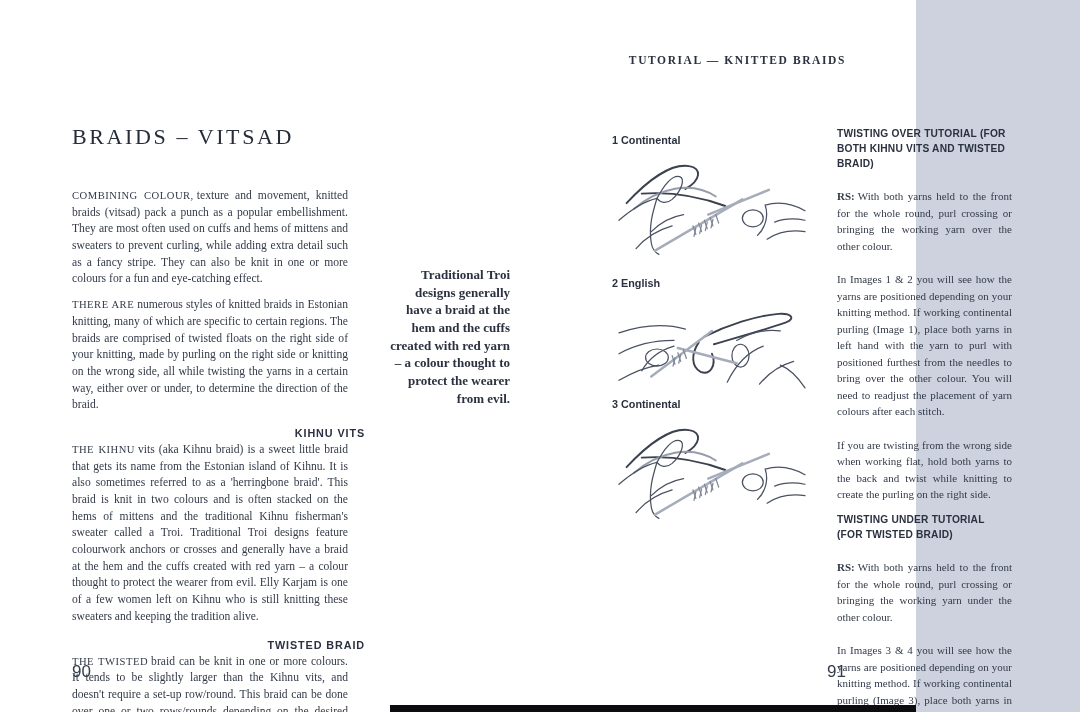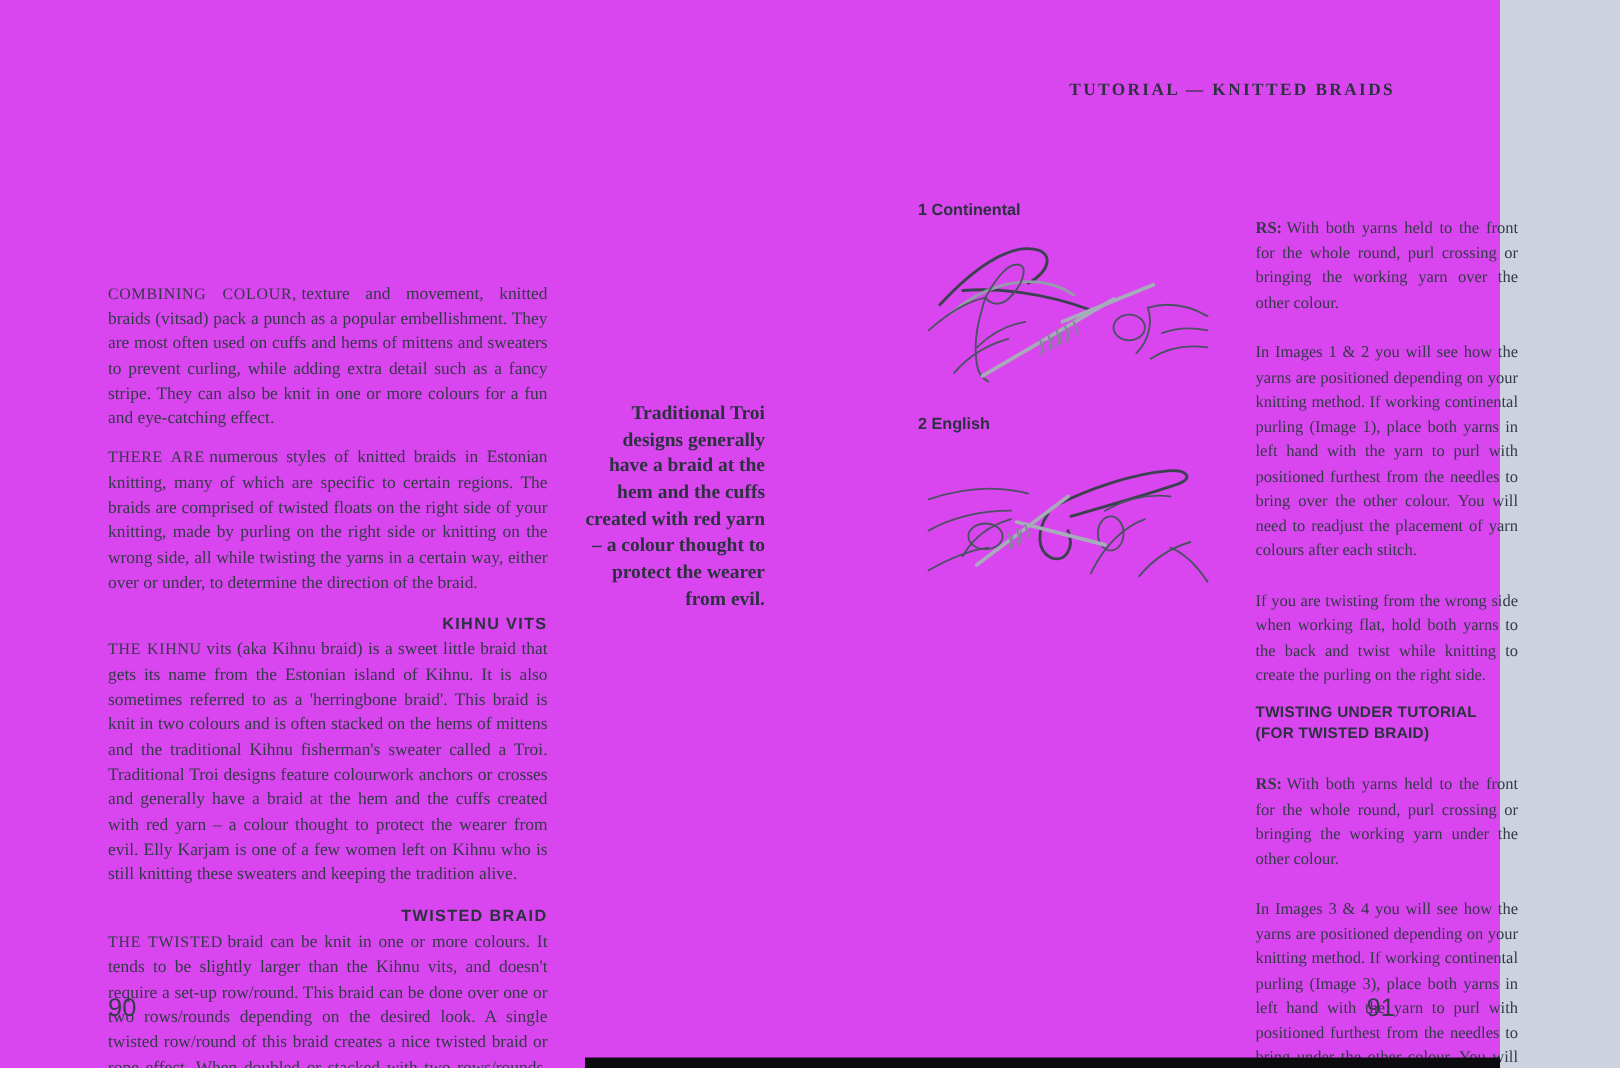--- a/index.html
+++ b/index.html
@@ -1,29 +1,29 @@
 <!DOCTYPE html>
 <html><head>
 <meta charset="utf-8">
 <style>
   html,body{margin:0;padding:0;}
   body{width:1080px;height:712px;overflow:hidden;background:#cdd2de;}
-  .spread{position:relative;width:1000px;height:712px;background:#d946ef;
+  .spread{position:relative;width:916px;height:712px;background:#ffffff;
           font-family:"Liberation Serif",serif;color:#313845;}
 
   
   .running-header{position:absolute;top:54px;right:70px;
     font-family:"Liberation Serif",serif;font-weight:bold;font-size:11.5px;
     letter-spacing:1.6px;color:#2b313f;}
 
   
   .title{position:absolute;left:72px;top:124px;font-size:22px;font-weight:normal;
     letter-spacing:2.6px;color:#262c3a;margin:0;}
   .left-col{position:absolute;left:72px;top:188px;width:293px;}
-  .body-p{font-size:11.6px;line-height:1.44;text-align:justify;margin:0 0 9px 0;
+  .body-p{font-size:11.6px;line-height:1.44;text-align:justify;margin:0 17px 9px 0;
     color:#333a48;}
   .sc-lead{font-weight:normal;font-size:10.6px;letter-spacing:0.5px;margin-right:3px;}
   .sec-heading{font-family:"Liberation Sans",sans-serif;font-weight:bold;
     font-size:10.8px;letter-spacing:0.9px;color:#2b313f;margin:13px 0 3px 0;text-align:right;}
 
   .pull-quote{position:absolute;left:388px;top:266px;width:122px;
     font-size:13px;line-height:1.36;font-weight:bold;color:#2b313f;text-align:right;}
 
   
   .figure{position:absolute;left:612px;width:200px;}
@@ -111,20 +111,21 @@
         <g class="stitch">
           <path d="M58 66 l3 9 M64 63 l3 9 M70 60 l3 9"></path>
           <path d="M61 68 l-2 9 M67 65 l-2 9"></path>
         </g>
       </symbol>
     </defs>
   </svg>
 
   <div class="running-header">TUTORIAL — KNITTED BRAIDS</div>
 
+  <h1 class="title">BRAIDS – VITSAD</h1>
 
   <div class="left-col">
     <p class="body-p">
       <span class="sc-lead">COMBINING COLOUR,</span><span>texture and movement, knitted braids (vitsad) pack a punch as a popular embellishment. They are most often used on cuffs and hems of mittens and sweaters to prevent curling, while adding extra detail such as a fancy stripe. They can also be knit in one or more colours for a fun and eye-catching effect.</span>
     </p>
     <p class="body-p">
       <span class="sc-lead">THERE ARE</span><span>numerous styles of knitted braids in Estonian knitting, many of which are specific to certain regions. The braids are comprised of twisted floats on the right side of your knitting, made by purling on the right side or knitting on the wrong side, all while twisting the yarns in a certain way, either over or under, to determine the direction of the braid.</span>
     </p>
     <h2 class="sec-heading">KIHNU VITS</h2>
     <p class="body-p">
@@ -143,23 +144,30 @@
     <svg>
         <use href="#scene-a"></use>
       </svg>
   </div>
   <div class="figure" style="top:277px;">
     <div class="fig-label">2 English</div>
     <svg>
         <use href="#scene-b"></use>
       </svg>
   </div>
+  <div class="figure" style="top:398px;">
+    <div class="fig-label">3 Continental</div>
+    <svg>
+        <use href="#scene-a"></use>
+      </svg>
+  </div>
 
   <div class="right-col">
     <div class="tut-section">
+      <h3 class="tut-heading">TWISTING OVER TUTORIAL (FOR BOTH KIHNU VITS AND TWISTED BRAID)</h3>
       <p class="tut-p">
         <span class="b-lead">RS:</span><span>With both yarns held to the front for the whole round, purl crossing or bringing the working yarn over the other colour.</span>
       </p>
       <p class="tut-p">In Images 1 &amp; 2 you will see how the yarns are positioned depending on your knitting method. If working continental purling (Image 1), place both yarns in left hand with the yarn to purl with positioned furthest from the needles to bring over the other colour. You will need to readjust the placement of yarn colours after each stitch.</p>
       <p class="tut-p">If you are twisting from the wrong side when working flat, hold both yarns to the back and twist while knitting to create the purling on the right side.</p>
     </div>
     <div class="tut-section">
       <h3 class="tut-heading">TWISTING UNDER TUTORIAL (FOR TWISTED BRAID)</h3>
       <p class="tut-p">
         <span class="b-lead">RS:</span><span>With both yarns held to the front for the whole round, purl crossing or bringing the working yarn under the other colour.</span>

